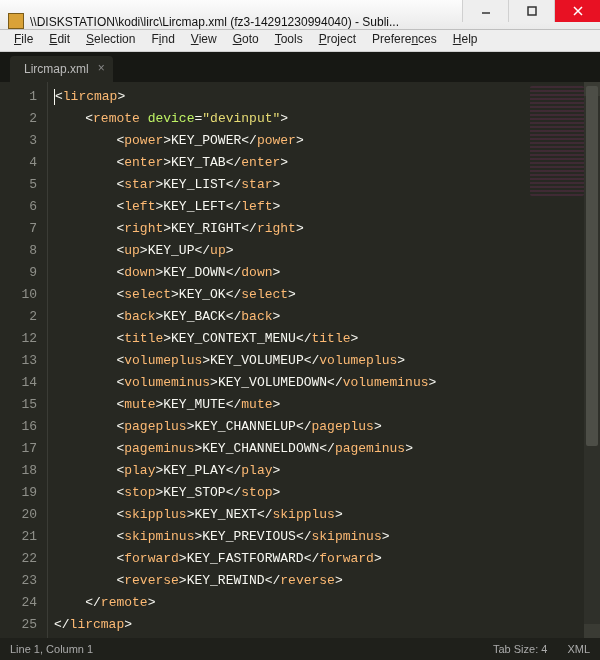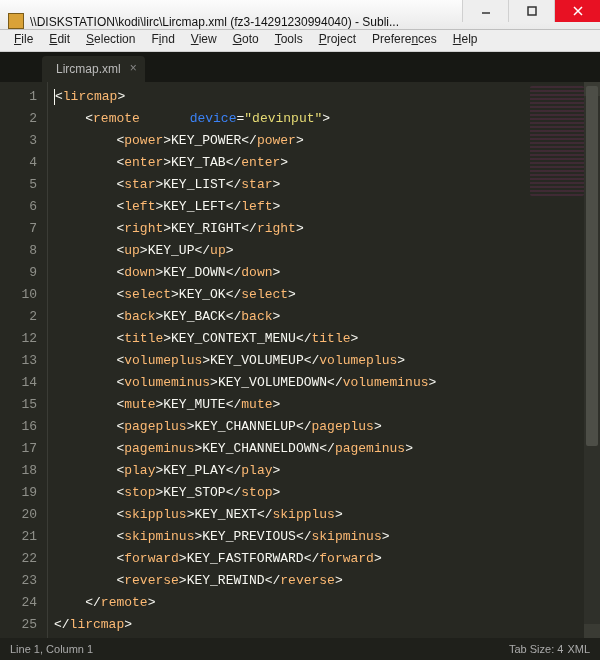--- a/index.html
+++ b/index.html
@@ -17,50 +17,50 @@
   .win-btn.close svg path { stroke:#fff; }
   .win-btn.min, .win-btn.max { background:#eeeeee; }
 
   
   .menubar { height: 22px; background:#eeeeee; border-bottom:1px solid #cfcfcf; display:flex; align-items:flex-start; padding:0 6px; gap:0; font-size:12px; color:#222; }
   .menu-item { padding:2px 8px; cursor:pointer; }
   .menu-item u { text-decoration: underline; }
 
   
   .tabstrip { height: 30px; background:#171814; display:flex; align-items:flex-end; padding-left:10px; }
-  .tab { height:26px; background:#272822; color:#bbb; font-size:12px; padding:0 24px 0 14px; display:flex; align-items:center; border-top-left-radius:4px; border-top-right-radius:4px; position:relative; cursor:pointer;margin-left:32px; }
+  .tab { height:26px; background:#272822; color:#bbb; font-size:12px; padding:0 24px 0 14px; display:flex; align-items:center; border-top-left-radius:4px; border-top-right-radius:4px; position:relative; cursor:pointer; }
   .tab .tab-close { position:absolute; right:8px; top:6px; color:#888; font-size:12px; line-height:12px; }
 
   
   .editor-wrap { position:relative; height: calc(660px - 30px - 22px - 30px - 22px); background:#272822; display:flex; }
   .gutter { width:48px; background:#272822; color:#8f908a; font-family:Consolas,"Courier New",monospace; font-size:13px; line-height:22px; text-align:right; padding:4px 10px 0 0; user-select:none; border-right:1px solid #3b3c36; }
   .code { flex:1; padding:4px 0 0 6px; font-family:Consolas,"Courier New",monospace; font-size:13px; line-height:22px; white-space:pre; color:#f8f8f2; overflow:hidden; position:relative; }
   .code .line { display:block; height:22px; }
   .cursor { display:inline-block; width:1px; height:16px; background:#f8f8f2; vertical-align:middle; margin-right:0; }
 
   
   .pun { color:#f8f8f2; }           
   .tag { color:#fdba74; }           
-  .attr{ color:#3b82f6;margin-left:42px; }           
+  .attr{ color:#bef264; }           
   .str { color:#e6db74; }           
   .txt { color:#f8f8f2; }           
 
   
   .minimap { position:absolute; right:16px; top:4px; width:54px; height:110px; background:
      repeating-linear-gradient(0deg,#4a2b3c 0 2px,transparent 2px 4px); opacity:0.7; border-radius:2px; pointer-events:none; }
 
   
   .vscroll { width:16px; background:#2f302a; position:relative; }
   .vscroll .thumb { position:absolute; left:2px; right:2px; top:4px; height:360px; background:#4d4e47; border-radius:2px; }
   .vscroll .arrow { position:absolute; left:0; right:0; height:14px; background:#3a3b34; }
   .vscroll .arrow.up{ top:0 }
   .vscroll .arrow.down{ bottom:0 }
 
   
-  .statusbar { height:22px; background:#1f201b; color:#aaa; font-size:11px; display:flex; align-items:center; padding:0 10px; gap:4px; }
+  .statusbar { height:22px; background:#1f201b; color:#aaa; font-size:11px; display:flex; align-items:center; padding:0 10px; gap:20px; }
   .statusbar .spacer { flex:1; }
 </style>
 </head>
 <body>
 
 <div class="titlebar">
   <div class="icon"></div>
   <div class="title-text">\\DISKSTATION\kodi\lirc\Lircmap.xml (fz3-14291230994040) - Subli...</div>
   <div class="win-btns">
     <div class="win-btn min">

